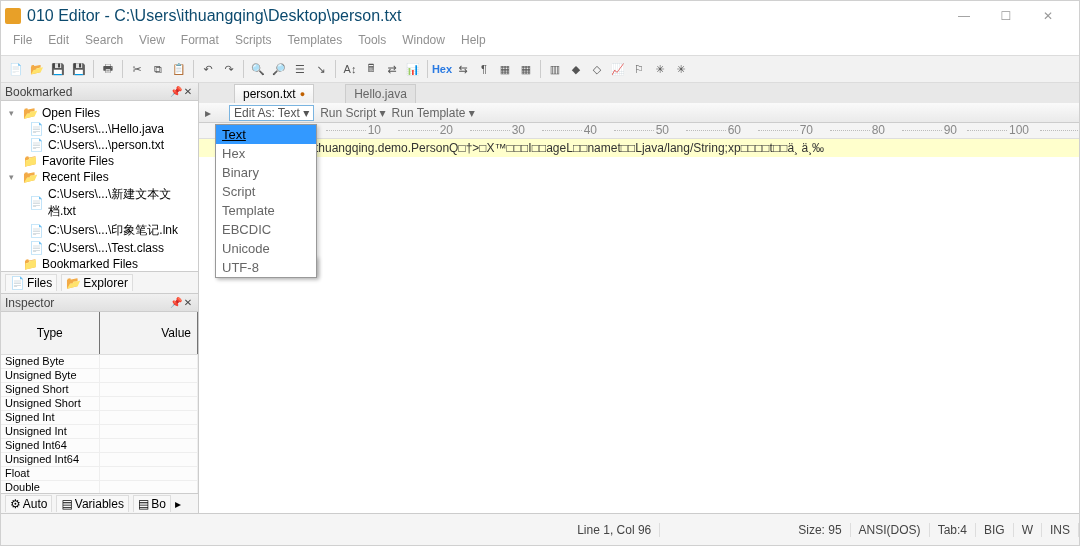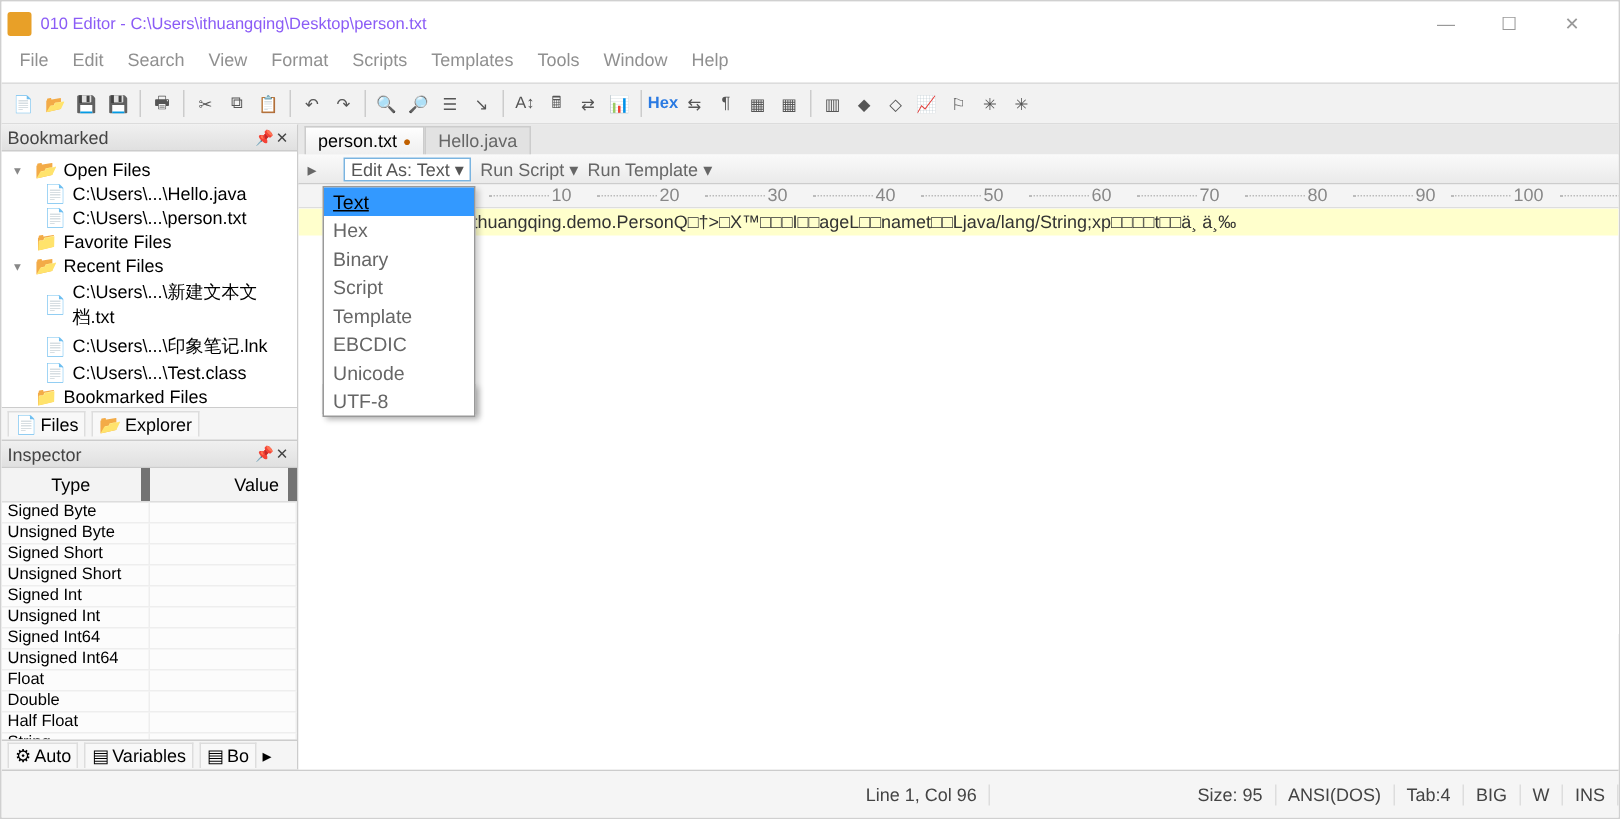--- a/index.html
+++ b/index.html
@@ -1,19 +1,19 @@
 <!DOCTYPE html>
 <html><head>
 <meta charset="utf-8">
 <style>
 * { margin: 0; padding: 0; box-sizing: border-box; font-family: "Segoe UI", Tahoma, sans-serif; font-size: 12px; }
 body { width: 1080px; height: 546px; background: #fff; overflow: hidden; display: flex; flex-direction: column; border: 1px solid #d0d0d0; }
 .titlebar { height: 30px; display: flex; align-items: center; padding: 0 4px; background: #fff; }
 .titlebar .app-icon { width: 16px; height: 16px; background: #e8a028; border-radius: 2px; margin-right: 6px; }
-.titlebar .title { color: #8b5cf6; flex: 1; font-size: 11px; }
+.titlebar .title { color: #0c4a6e; flex: 1; font-size: 16px; }
 .titlebar .win-btns { display: flex; gap: 12px; padding: 0 12px; color: #999; }
 .win-btn { width: 30px; text-align: center; cursor: pointer; }
 .menubar { height: 24px; display: flex; align-items: flex-start; gap: 8px; padding: 0 8px; background: #fff; color: #909090; }
 .menubar span { padding: 2px 4px; cursor: pointer; }
 .toolbar { height: 28px; background: #f2f2f2; border-top: 1px solid #dcdcdc; border-bottom: 1px solid #dcdcdc; display: flex; align-items: center; gap: 3px; padding: 0 6px; overflow: hidden; }
 .tbtn { width: 18px; height: 18px; display: inline-flex; align-items: center; justify-content: center; font-size: 11px; color: #555; }
 .sep { width: 1px; height: 18px; background: #ccc; margin: 0 2px; }
 .main { flex: 1; display: flex; min-height: 0; }
 .sidebar { width: 198px; background: #fcfcfc; border-right: 1px solid #ccc; display: flex; flex-direction: column; }
 .panel-header { height: 18px; background: linear-gradient(#f0f0f0,#e0e0e0); border-bottom: 1px solid #ccc; display: flex; align-items: center; padding: 0 4px; font-family: Consolas, monospace; font-size: 11px; color: #444; }
@@ -23,27 +23,27 @@
 .tree-node { display: flex; align-items: center; gap: 4px; padding: 1px 8px; font-size: 12px; cursor: pointer; }
 .tree-node .exp { width: 10px; color: #888; font-size: 9px; }
 .tree-node .fold { color: #d9a33a; }
 .tree-node .fil  { color: #888; }
 .ws-tree { flex: none; height: 170px; overflow: auto; }
 .ws-tabs { height: 22px; border-top: 1px solid #ccc; display: flex; align-items: center; gap: 4px; padding: 0 4px; font-family: Consolas, monospace; font-size: 11px; background: #f5f5f5; }
 .ws-tab { display: flex; align-items: center; gap: 2px; padding: 1px 4px; background: #f8f8f8; border: 1px solid #ddd; border-bottom: none; cursor: pointer; }
 .inspector { flex: 1; display: flex; flex-direction: column; min-height: 0; border-top: 1px solid #ccc; }
 .insp-grid { flex: 1; overflow: hidden; font-size: 12px; }
 .insp-grid .hdr { display: flex; background: #f3f3f3; border-bottom: 1px solid #ddd; }
-.insp-grid .hdr div { flex: 1; padding: 4px 6px; border-right: 6px solid #737373; font-weight: normal; text-align: center; }
+.insp-grid .hdr div { flex: 1; padding: 14px 6px; border-right: 1px solid #737373; font-weight: normal; text-align: center; }
 .insp-row { display: flex; border-bottom: 1px solid #eee; }
 .insp-row div { flex: 1; padding: 0 4px; border-right: 1px solid #eee; line-height: 13px; font-size: 11px; }
 .insp-tabs { height: 20px; border-top: 1px solid #ccc; display: flex; align-items: center; gap: 4px; padding: 0 4px; background: #f5f5f5; font-family: Consolas, monospace; font-size: 11px; overflow: hidden; }
 .editor { flex: 1; display: flex; flex-direction: column; min-width: 0; }
 .filetabs { height: 20px; background: #e8e8e8; display: flex; align-items: flex-end; padding: 0 4px; gap: 0; }
-.filetab { height: 19px; background: linear-gradient(#fefefe,#efefef); border: 1px solid #ccc; border-bottom: none; padding: 2px 8px; display: flex; align-items: center; gap: 4px; font-family: Consolas, monospace; font-size: 11px; cursor: pointer; }
+.filetab { height: 19px; background: linear-gradient(#fefefe,#efefef); border: 1px solid #ccc; border-bottom: none; padding: 2px 8px; display: flex; align-items: center; gap: 4px; font-family: Consolas, monospace; font-size: 11px; cursor: pointer; margin-left: 31px; }
 .filetab.inactive { background: #e2e2e2; color: #666; }
 .filetab .mod { color: #c06000; font-size: 9px; }
 .edit-toolbar { height: 20px; background: linear-gradient(#fafafa,#eaeaea); border-bottom: 1px solid #ccc; display: flex; align-items: center; gap: 6px; padding: 0 6px; font-family: Consolas, monospace; font-size: 11px; color: #666; }
 .edit-toolbar .combo { background: #fff; border: 1px solid #7ab4e0; padding: 0 4px; color: #555; }
 .dropdown { position: relative; padding-left: 12px; }
 .dd-list { position: absolute; left: -2px; top: 18px; width: 102px; background: #fff; border: 1px solid #999; box-shadow: 2px 2px 4px rgba(0,0,0,0.2); z-index: 10; list-style: none; }
 .dd-list li { padding: 2px 6px; font-size: 13px; font-family: "Segoe UI", sans-serif; cursor: pointer; }
 .dd-list li.sel { background: #3399ff; color: #000000; text-decoration: underline; }
 .dd-extra { position: absolute; left: -2px; top: 150px; width: 102px; height: 20px; background: #f0f0f0; border: 1px solid #999; border-top: none; box-shadow: 2px 2px 4px rgba(0,0,0,0.2); z-index: 9; display: flex; align-items: center; gap: 4px; padding: 0 4px; font-size: 10px; color: #777; }
 .ruler { height: 16px; background: #f4f4f4; border-bottom: 1px solid #ddd; font-family: Consolas, monospace; font-size: 10px; color: #888; position: relative; overflow: hidden; padding-left: 110px; white-space: nowrap; }

